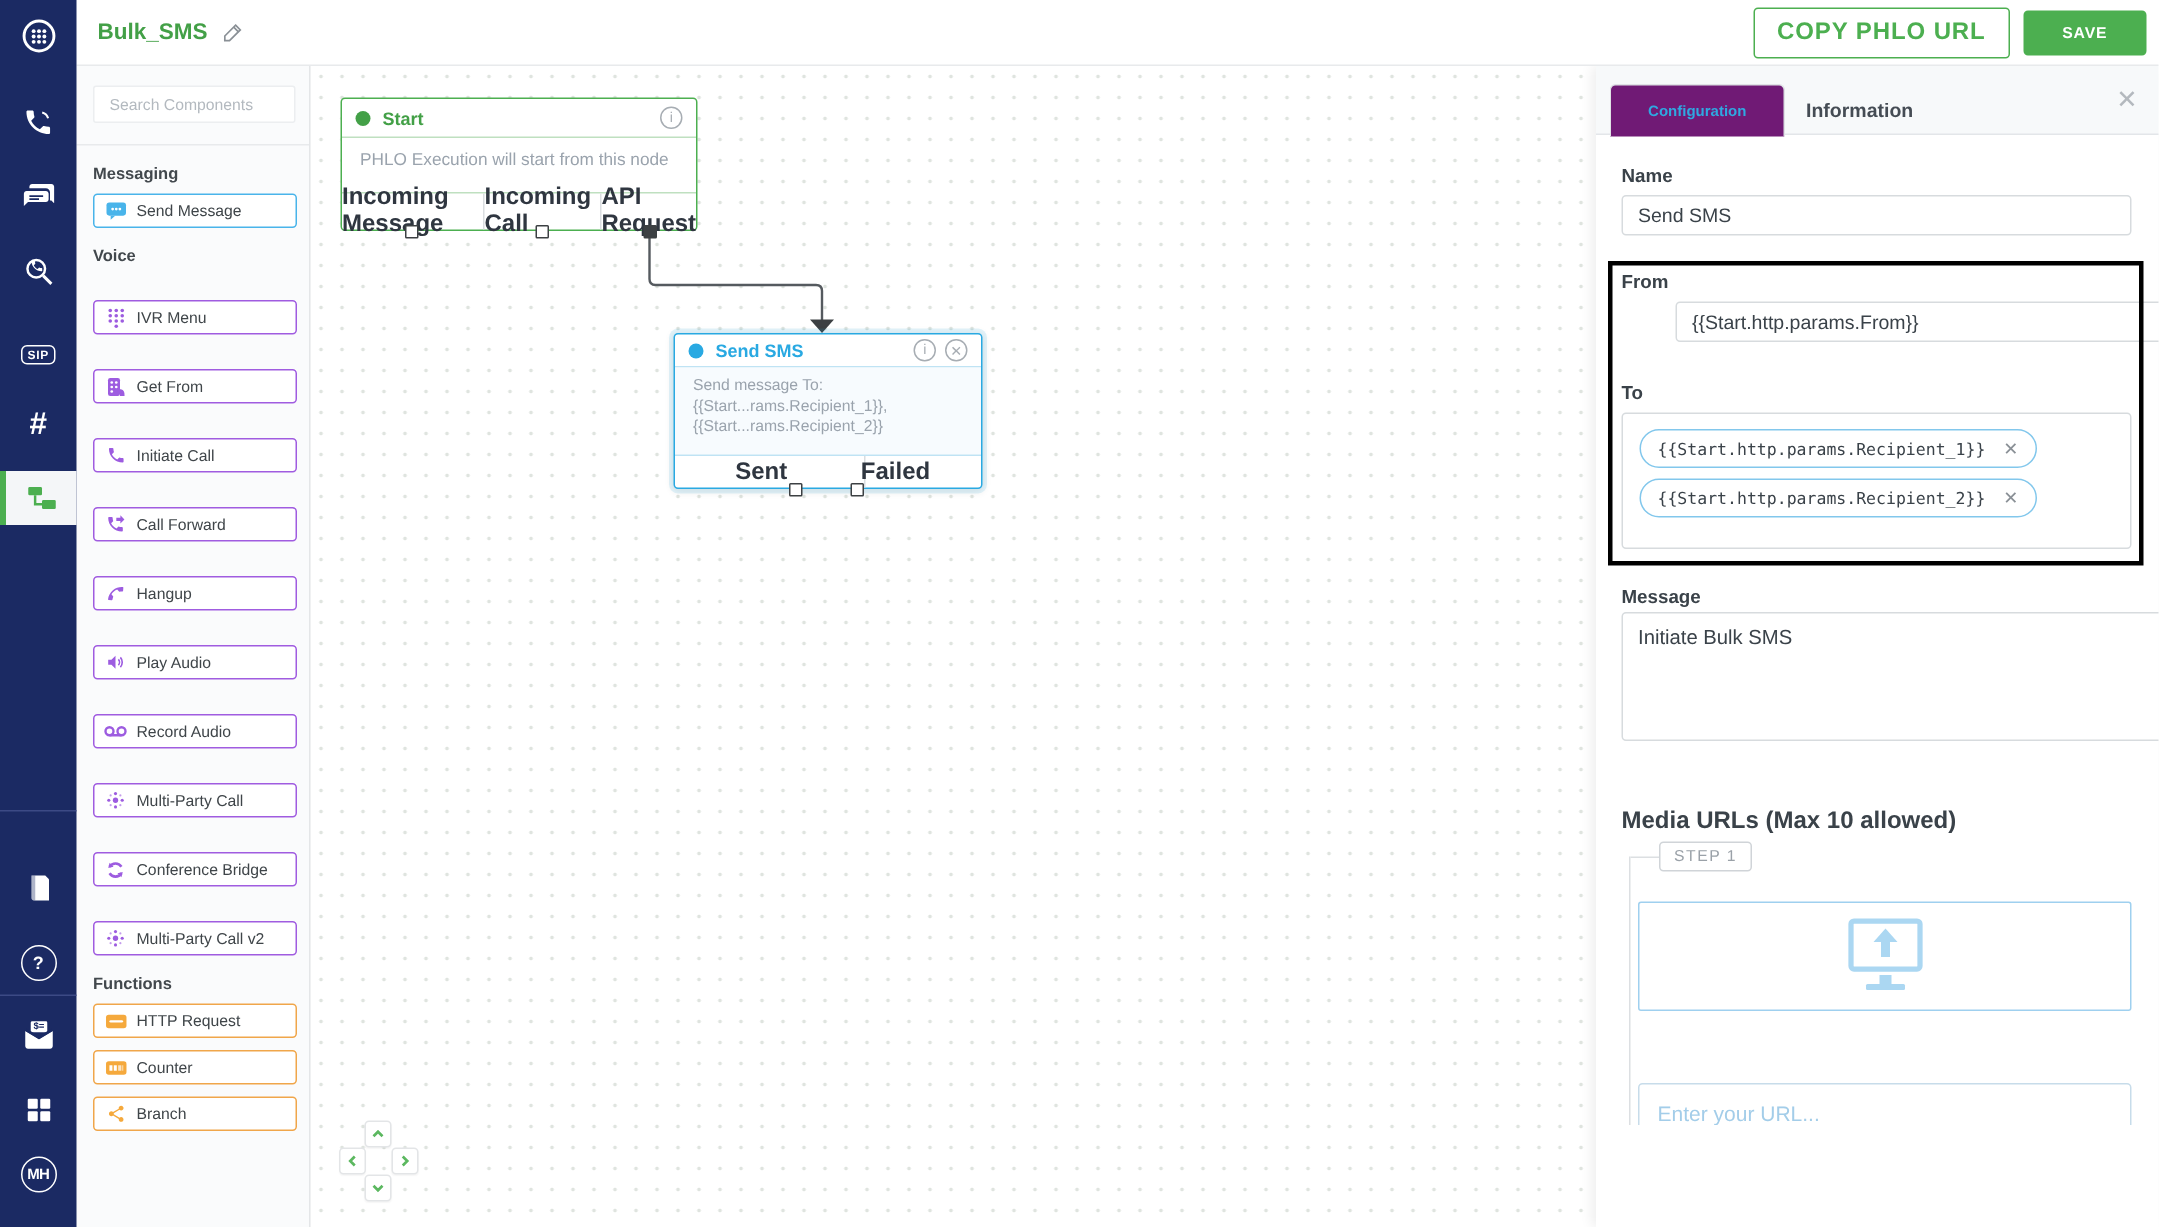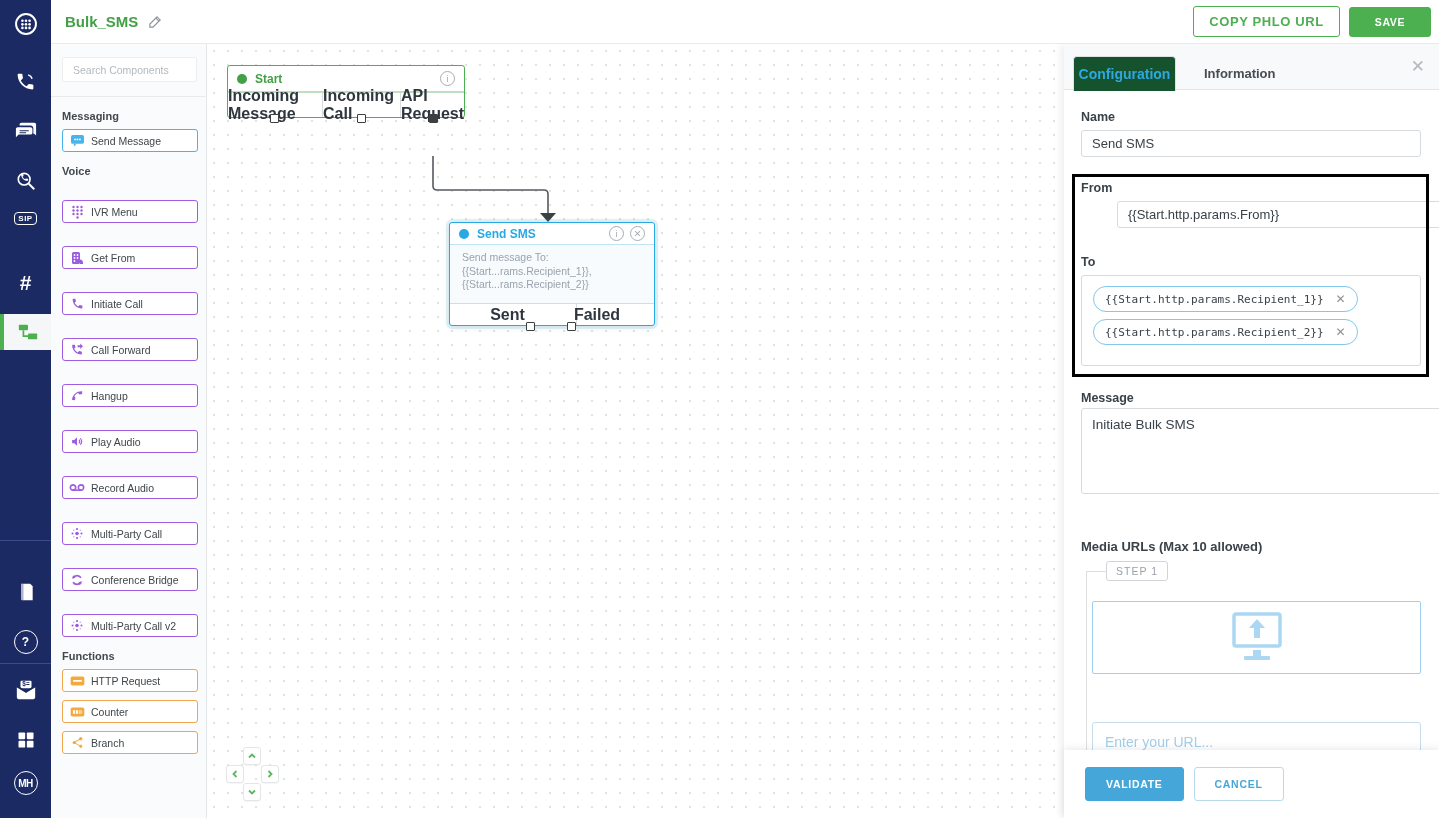--- a/index.html
+++ b/index.html
@@ -15,21 +15,21 @@
   .sip-box { border:1.6px solid #fff; border-radius:4px; padding:1px 3px; font-size:8px; font-weight:bold; color:#fff; letter-spacing:.5px; }
   .hash-glyph { color:#fff; font-size:21px; font-weight:bold; line-height:1; }
   .circle-glyph { width:24px; height:24px; border:1.7px solid #fff; border-radius:50%; display:flex; align-items:center; justify-content:center; color:#fff; font-weight:bold; font-size:12px; }
   .circle-glyph.small-text { font-size:10px; letter-spacing:-.5px; }
 
   
   .topbar { position:absolute; left:51px; top:0; right:0; height:44px; background:#fff; border-bottom:1px solid #e8eaec; z-index:20; display:flex; align-items:center; }
   .phlo-title { margin-left:14px; color:#43a047; font-size:15px; font-weight:bold; }
   .edit-pencil { margin-left:10px; cursor:pointer; display:flex; }
   .topbar-actions { margin-left:auto; margin-right:8px; display:flex; gap:9px; align-items:center; }
-  .btn-copy { background:#fff; border:1px solid #4caf50; color:#4caf50; font-weight:bold; font-size:13px; letter-spacing:.6px; padding:7px 15px; border-radius:3px; cursor:pointer; font-family:inherit; }
+  .btn-copy { background:#fff; border:1px solid #4caf50; color:#4caf50; font-weight:bold; font-size:16px; letter-spacing:.6px; padding:7px 15px; border-radius:3px; cursor:pointer; font-family:inherit; }
   .btn-save { background:#4caf50; border:1px solid #4caf50; color:#fff; font-weight:bold; font-size:10.5px; letter-spacing:.6px; padding:8px 25px; border-radius:3px; cursor:pointer; font-family:inherit; }
 
   
   .components { position:absolute; left:51px; top:44px; width:156px; bottom:0; background:#fafbfc; border-right:1px solid #e4e6e8; z-index:10; }
   .comp-search { display:block; margin:13px 10px 0 11px; width:135px; height:25px; background:#fff; border:1px solid #eceef0; border-radius:2px; font-size:10.5px; color:#3f4549; padding:0 10px; font-family:inherit; }
   .comp-search::placeholder { color:#b3b9bf; }
   .comp-divider { border-top:1px solid #e8eaec; margin-top:14px; }
   .comp-section-label { font-size:11px; font-weight:bold; color:#42484d; margin:13px 0 7px 11px; }
   .comp-item { margin:0 10px 8px 11px; width:136px; height:23px; background:#fff; border-radius:3px; display:flex; align-items:center; cursor:grab; }
   .comp-item .ci { width:28px; display:flex; justify-content:center; flex:0 0 28px; }
@@ -68,34 +68,34 @@
   .sms-node .node-footer { height:22px; border-top:1px solid #bfe3f4; justify-content:center; }
   .sms-node .node-out { width:41px; }
   .sms-node .node-out + .node-out { border-left:1px solid #dadde0;margin-left:48px; }
 
   
   .pad-btn { position:absolute; width:18px; height:18px; background:#fff; border:1px solid #e3e5e7; border-radius:3px; display:flex; align-items:center; justify-content:center; cursor:pointer; box-shadow:0 1px 1px rgba(0,0,0,.04); }
 
   
   .panel { position:absolute; right:0; top:44px; width:375px; bottom:0; background:#fff; box-shadow:-3px 0 8px rgba(0,0,0,.07); z-index:15; }
   .tabbar { position:relative; height:46px; background:#f7f9fa; border-bottom:1px solid #e3e6e9; }
-  .tab-active { position:absolute; left:9px; top:12px; height:35px; width:103px; background:#14532d; border:1px solid #dfe2e5; border-bottom:none; border-radius:4px 4px 0 0; color:#2fa8e1; font-size:14px; font-weight:bold; display:flex; align-items:center; justify-content:center; cursor:pointer; }
+  .tab-active { position:absolute; left:9px; top:12px; height:35px; width:117px; background:#701a75; border:1px solid #dfe2e5; border-bottom:none; border-radius:4px 4px 0 0; color:#2fa8e1; font-size:10px; font-weight:bold; display:flex; align-items:center; justify-content:center; cursor:pointer; }
   .tab-plain { position:absolute; left:124px; top:12px; height:34px; padding:0 16px; color:#454c54; font-size:13px; font-weight:bold; display:flex; align-items:center; cursor:pointer; }
   .panel-close { position:absolute; right:14px; top:14px; font-size:17px; color:#b4b9be; cursor:pointer; line-height:1; }
   .panel-content { position:absolute; left:0; right:0; top:46px; height:660px; overflow:hidden; }
   .annotation-rect { position:absolute; left:8px; top:130px; width:357px; height:203px; border:3px solid #000; pointer-events:none; z-index:9; }
 
   .f-label { position:absolute; left:17px; font-size:12.5px; font-weight:bold; color:#3a4249; }
   .f-input { position:absolute; left:17px; width:340px; height:27px; border:1px solid #d7dbde; border-radius:3px; font-size:13px; color:#3a4249; padding:0 10px; font-family:inherit; background:#fff; }
   .to-box { position:absolute; left:17px; top:185px; width:340px; height:91px; border:1px solid #d7dbde; border-radius:3px; padding:10px 11px; background:#fff; }
   .chip { display:inline-flex; align-items:center; border:1px solid #82c7ec; border-radius:14px; background:#fff; height:26px; padding:0 11px; margin-bottom:7px; }
   .chip code { font-family:"DejaVu Sans Mono", monospace; font-size:11px; color:#3a4249; }
   .chip .chip-x { margin-left:12px; color:#8a9096; font-size:12px; cursor:pointer; line-height:1; }
   .msg-area { position:absolute; left:17px; top:318px; width:392px; height:86px; border:1px solid #d7dbde; border-radius:3px; font-size:13.5px; color:#3a4249; padding:8px 10px; font-family:inherit; resize:both; }
-  .media-label { position:absolute; left:17px; top:449px; font-size:13px; font-weight:bold; color:#3a4249; }
+  .media-label { position:absolute; left:17px; top:449px; font-size:16px; font-weight:bold; color:#3a4249; }
   .step-box { position:absolute; left:22px; top:481px; width:343px; height:230px; border-left:1px solid #dcdfe2; }
   .step-topline { position:absolute; left:0; top:0; width:21px; border-top:1px solid #dcdfe2; }
   .step-legend { position:absolute; left:19px; top:-10px; background:#fff; border:1px solid #d0d4d8; border-radius:3px; padding:3px 9px; font-size:10.5px; color:#9aa1a8; letter-spacing:1px; font-weight:500; }
   .upload-box { position:absolute; left:28px; top:511px; width:329px; height:73px; border:1px solid #9fd0ef; border-radius:2px; background:#fff; display:flex; align-items:center; justify-content:center; cursor:pointer; }
   .hint-row { position:absolute; left:24px; top:594px; display:flex; gap:10px; align-items:flex-start; }
   .hint-text { font-size:12.5px; color:#3a4249; line-height:1.55; width:275px; }
   .url-input { position:absolute; left:28px; top:632px; width:329px; height:40px; border:1px solid #c7dcea; border-radius:3px; font-size:14px; padding:0 12px; color:#3a4249; font-family:inherit; }
   .url-input::placeholder { color:#a3cde9; }
   .panel-footer { position:absolute; left:0; right:0; bottom:0; height:68px; background:#fff; box-shadow:0 -2px 7px rgba(0,0,0,.08); display:flex; align-items:center; padding-left:21px; gap:10px; z-index:10; }
   .btn-validate { background:#45a7d9; border:1px solid #45a7d9; color:#fff; font-weight:bold; font-size:10.5px; letter-spacing:.7px; padding:10px 20px; border-radius:3px; cursor:pointer; font-family:inherit; }
@@ -135,21 +135,21 @@
         <path fill="#fff" d="M17 9H3c-1.1 0-2 .9-2 2v9l3-3h13c1.1 0 2-.9 2-2v-4c0-1.1-.9-2-2-2zM5 12.2h10v1.2H5v-1.2zm7 3.4H5v-1.2h7v1.2z"></path>
       </svg>
   </div>
   <div class="nav-item" style="top:163px">
     <svg width="22" height="22" viewBox="0 0 24 24">
         <circle cx="10" cy="10" r="6.4" fill="none" stroke="#fff" stroke-width="1.8"></circle>
         <line x1="15" y1="15" x2="21" y2="21" stroke="#fff" stroke-width="2.2"></line>
         <path fill="#fff" d="M8.2 7.4c.6 1.2 1.6 2.2 2.8 2.8l.9-.9c.12-.12.3-.16.45-.1.5.16 1 .25 1.55.25.25 0 .45.2.45.45v1.5c0 .25-.2.45-.45.45-4 0-7.3-3.3-7.3-7.3 0-.25.2-.45.45-.45H8.6c.25 0 .45.2.45.45 0 .55.09 1.05.25 1.55.05.15.01.33-.11.45l-.99.85z"></path>
       </svg>
   </div>
-  <div class="nav-item" style="top:200px">
+  <div class="nav-item" style="top:218px">
     <span class="sip-box">SIP</span>
   </div>
   <div class="nav-item" style="top:264px">
     <span class="hash-glyph">#</span>
   </div>
   <div class="nav-item active" style="top:314px">
     <svg width="22" height="22" viewBox="0 0 24 24">
         <rect x="2" y="4" width="10" height="6" rx="1" fill="#4caf50"></rect>
         <path d="M7 10v6.5h6" fill="none" stroke="#4caf50" stroke-width="1.8"></path>
         <rect x="12" y="13.5" width="10" height="6.5" rx="1" fill="#4caf50"></rect>
@@ -395,20 +395,21 @@
   </svg>
 
   <div class="node start-node">
     <div class="node-header">
       <span class="node-dot" style="background:#43a047"></span>
       <span class="node-title" style="color:#43a047">Start</span>
       <span class="node-hicons">
           <span class="h-icon">i</span>
         </span>
     </div>
+    <div class="node-body">PHLO Execution will start from this node</div>
     <div class="node-footer">
       <span class="node-out" style="width:94px">Incoming Message</span>
       <span class="node-out" style="width:78px">Incoming Call</span>
       <span class="node-out" style="width:64px">API Request</span>
     </div>
     <span class="conn-sq" style="left:42px; bottom:-6px"></span>
     <span class="conn-sq" style="left:129px; bottom:-6px"></span>
     <span class="conn-sq filled" style="left:201px; bottom:-6px"></span>
   </div>
 
@@ -501,17 +502,13 @@
         <rect x="20" y="44" width="26" height="4" rx="1" fill="#abd7f2"></rect>
         <polygon points="33,7 25,16 41,16" fill="#abd7f2"></polygon>
         <rect x="30" y="15" width="6" height="11" fill="#abd7f2"></rect>
       </svg>
     </div>
 
 
     <input class="url-input" placeholder="Enter your URL..." style="">
   </div>
 
-  <div class="panel-footer">
-    <button class="btn-validate">VALIDATE</button>
-    <button class="btn-cancel">CANCEL</button>
-  </div>
 </div>
 
 </body></html>

